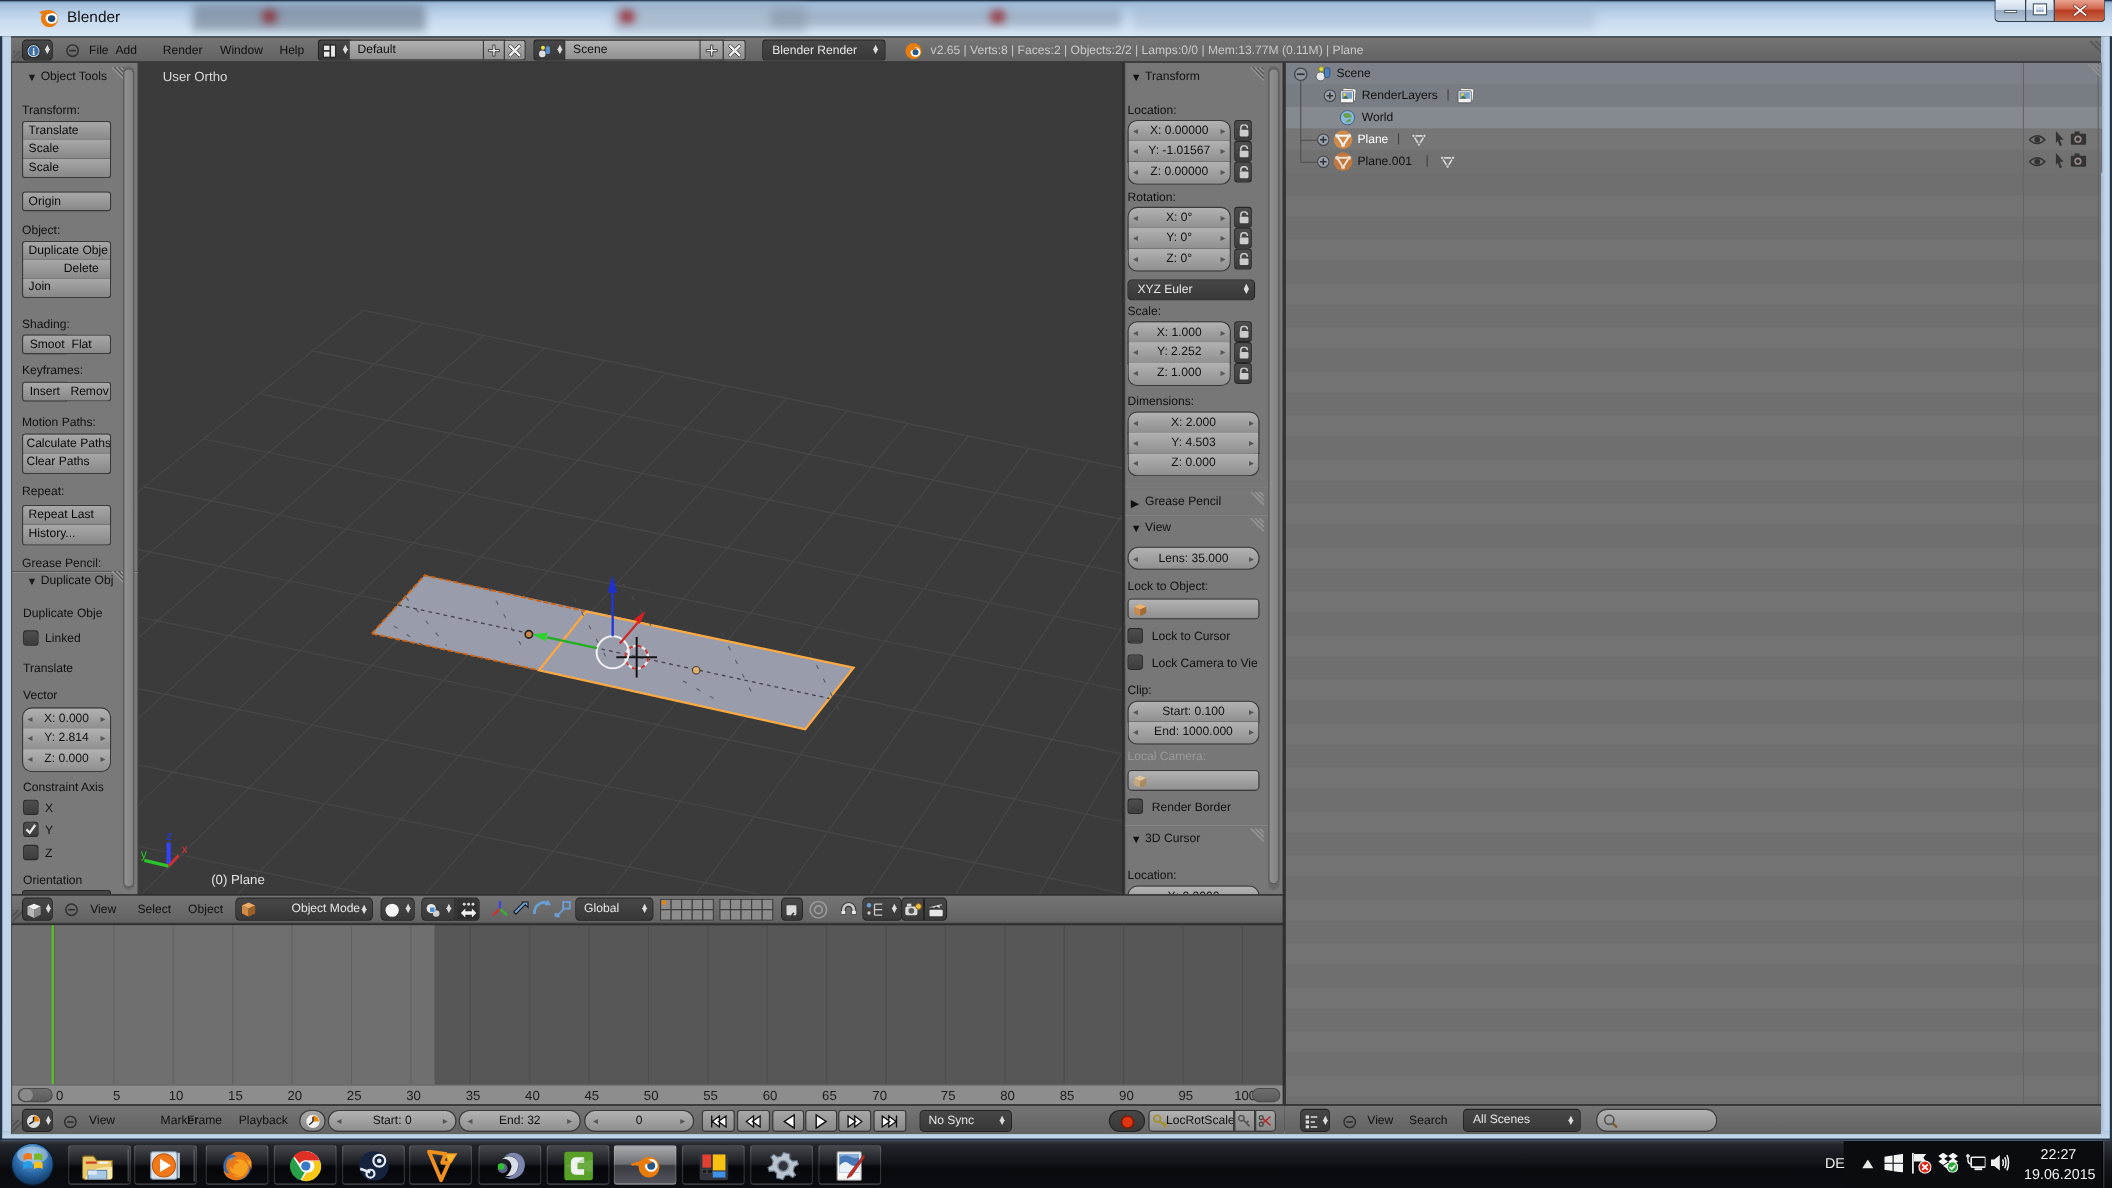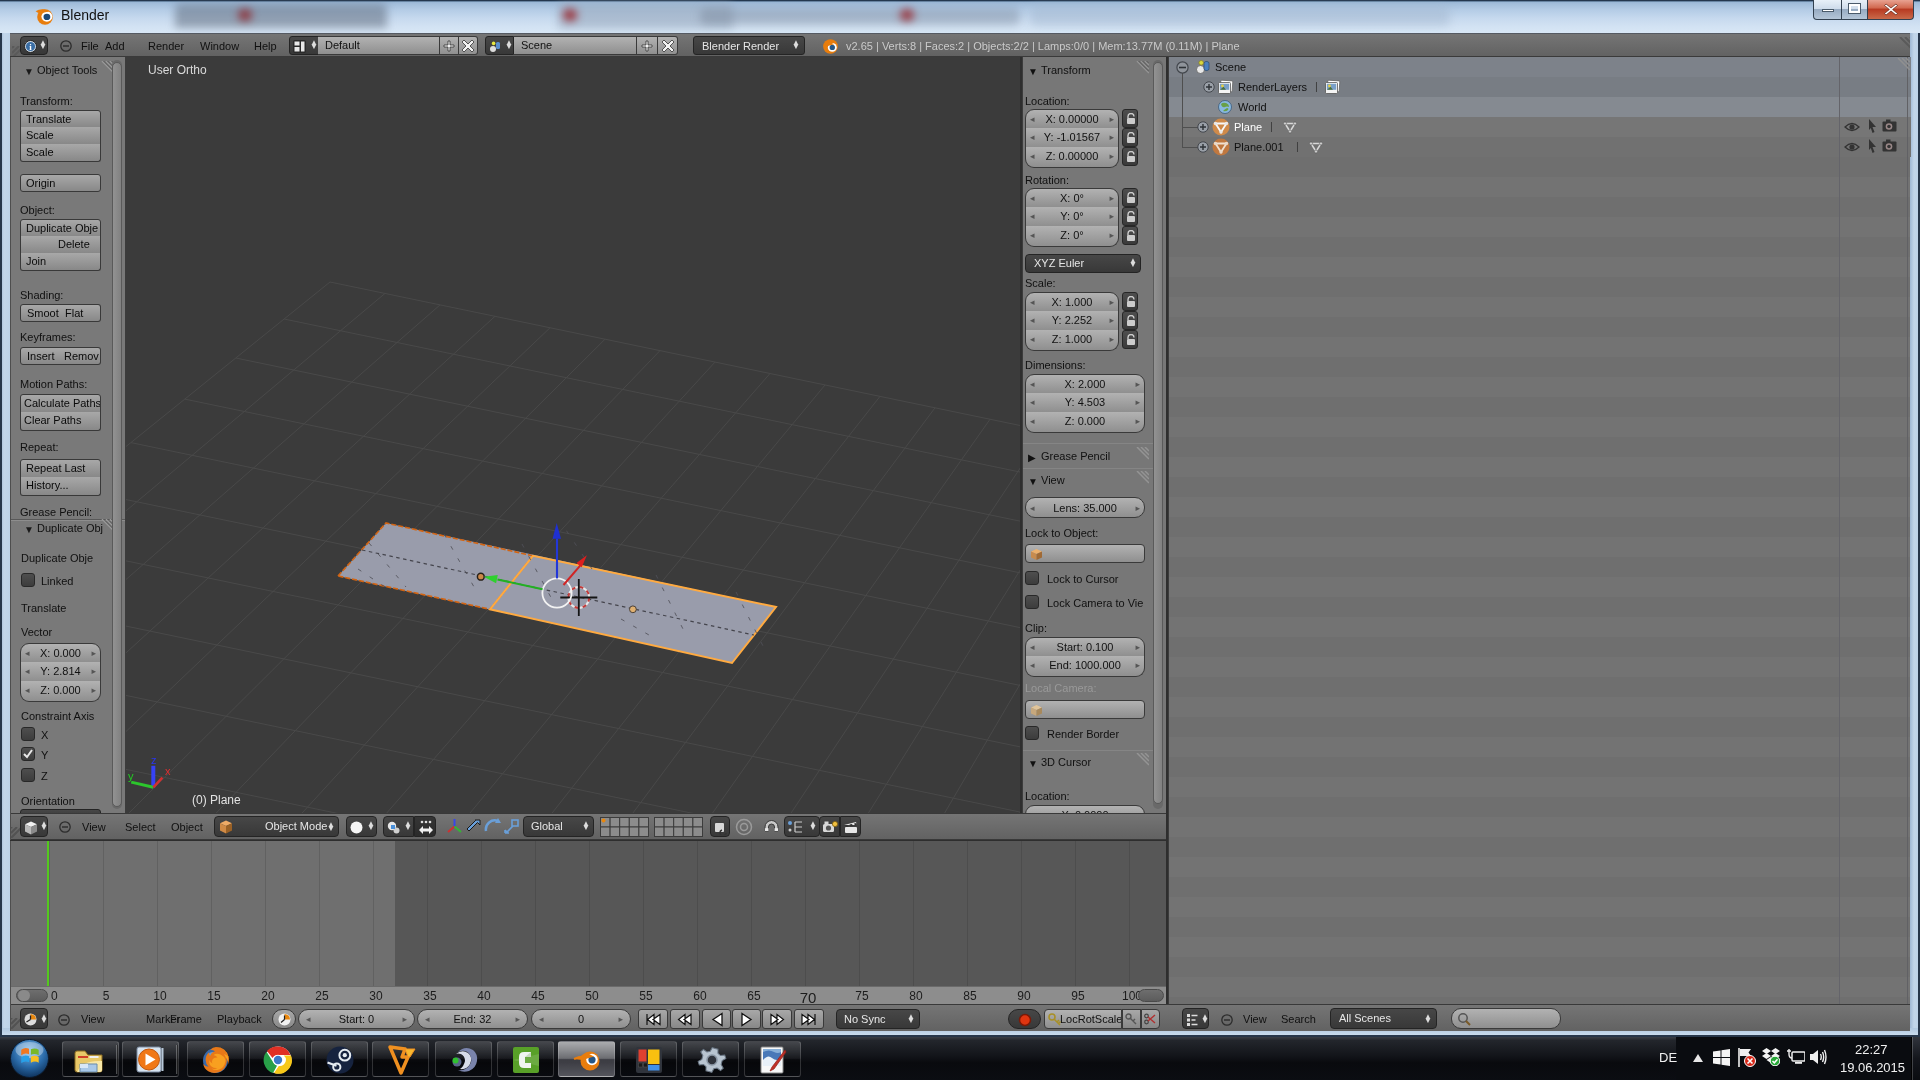--- a/index.html
+++ b/index.html
@@ -672,21 +672,21 @@
     <div style="position:absolute;left:243px;top:2px;width:30px;text-align:center;color:#1c1c1c;font-size:12px;">20</div>
     <div style="position:absolute;left:297px;top:2px;width:30px;text-align:center;color:#1c1c1c;font-size:12px;">25</div>
     <div style="position:absolute;left:351px;top:2px;width:30px;text-align:center;color:#1c1c1c;font-size:12px;">30</div>
     <div style="position:absolute;left:405px;top:2px;width:30px;text-align:center;color:#1c1c1c;font-size:12px;">35</div>
     <div style="position:absolute;left:459px;top:2px;width:30px;text-align:center;color:#1c1c1c;font-size:12px;">40</div>
     <div style="position:absolute;left:513px;top:2px;width:30px;text-align:center;color:#1c1c1c;font-size:12px;">45</div>
     <div style="position:absolute;left:567px;top:2px;width:30px;text-align:center;color:#1c1c1c;font-size:12px;">50</div>
     <div style="position:absolute;left:621px;top:2px;width:30px;text-align:center;color:#1c1c1c;font-size:12px;">55</div>
     <div style="position:absolute;left:675px;top:2px;width:30px;text-align:center;color:#1c1c1c;font-size:12px;">60</div>
     <div style="position:absolute;left:729px;top:2px;width:30px;text-align:center;color:#1c1c1c;font-size:12px;">65</div>
-    <div style="position:absolute;left:783px;top:2px;width:30px;text-align:center;color:#1c1c1c;font-size:15px;">70</div>
+    <div style="position:absolute;left:783px;top:2px;width:30px;text-align:left;color:#1c1c1c;font-size:12px;">70</div>
     <div style="position:absolute;left:837px;top:2px;width:30px;text-align:center;color:#1c1c1c;font-size:12px;">75</div>
     <div style="position:absolute;left:891px;top:2px;width:30px;text-align:center;color:#1c1c1c;font-size:12px;">80</div>
     <div style="position:absolute;left:945px;top:2px;width:30px;text-align:center;color:#1c1c1c;font-size:12px;">85</div>
     <div style="position:absolute;left:999px;top:2px;width:30px;text-align:center;color:#1c1c1c;font-size:12px;">90</div>
     <div style="position:absolute;left:1053px;top:2px;width:30px;text-align:center;color:#1c1c1c;font-size:12px;">95</div>
     <div style="position:absolute;left:1107px;top:2px;width:30px;text-align:center;color:#1c1c1c;font-size:12px;">100</div>
     <div style="position:absolute;left:6px;top:2px;width:32px;height:13px;background:linear-gradient(#6e6e6e,#5c5c5c);border:1px solid #4a4a4a;border-radius:7px;"></div>
     <div style="position:absolute;left:8px;top:3px;width:12px;height:11px;background:#8a8a8a;border-radius:6px;"></div>
     <div style="position:absolute;left:1128px;top:2px;width:26px;height:13px;background:linear-gradient(#6e6e6e,#5c5c5c);border:1px solid #4a4a4a;border-radius:7px;"></div>
   </div>

